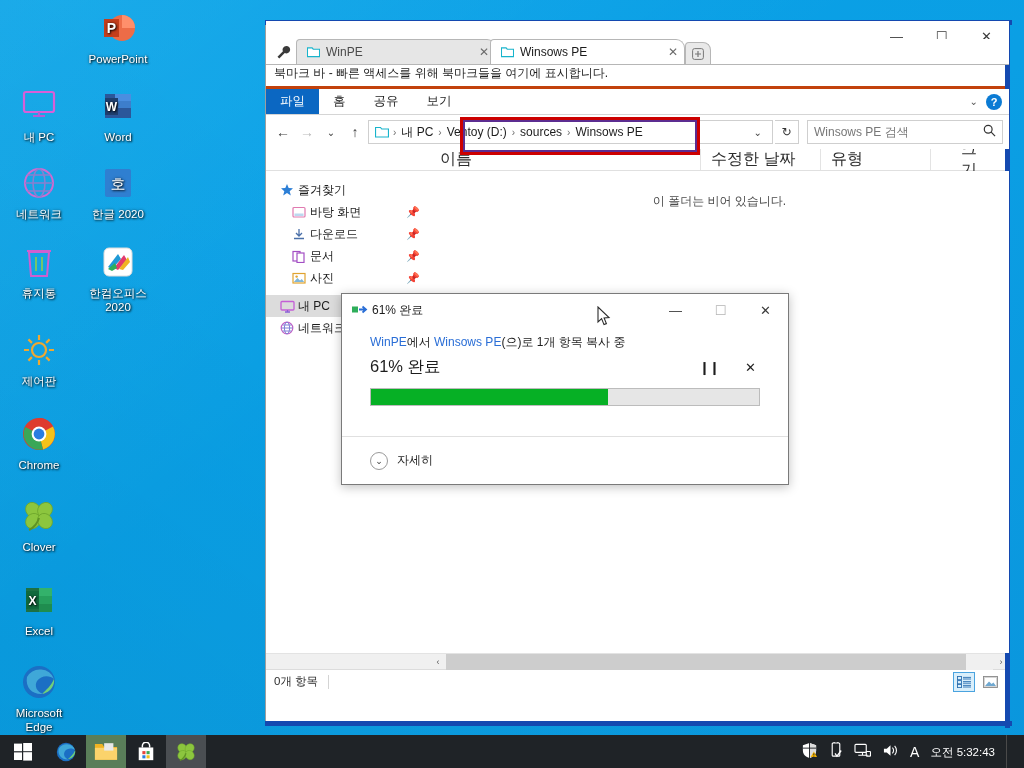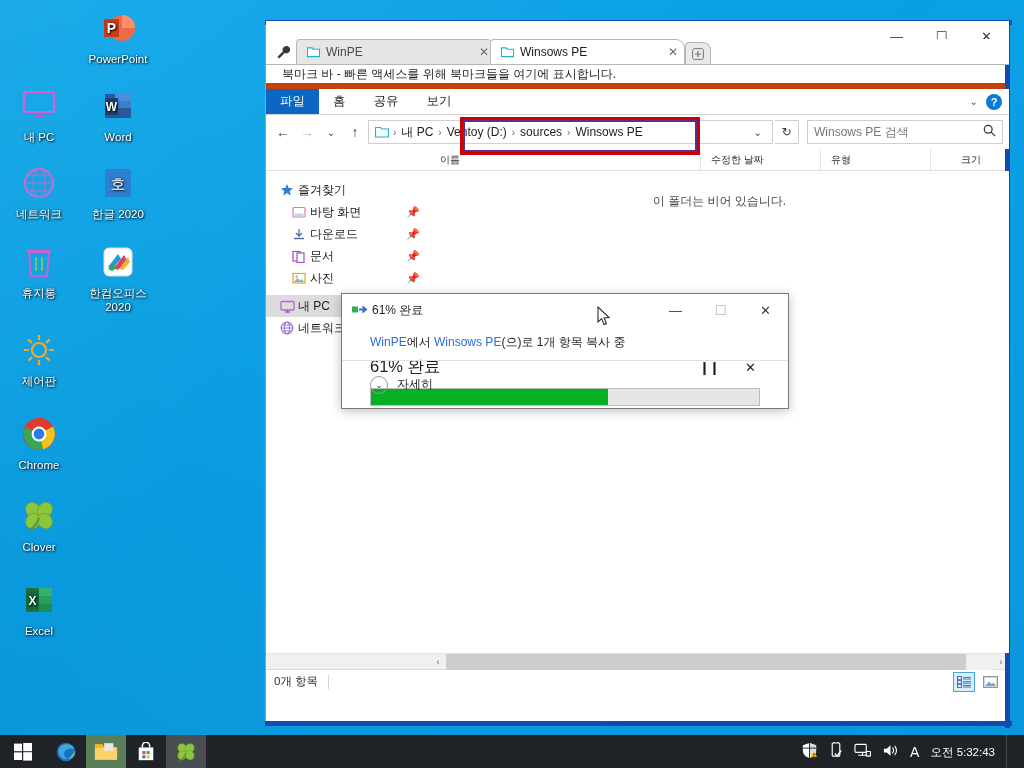--- a/index.html
+++ b/index.html
@@ -81,22 +81,22 @@
   #tab-winpe { width:200px; }
   #tab-winsows { width:195px; }
   #new-tab-btn {
     width:26px; height:22px; border:1px solid #b6b6b6; border-bottom:none;
     border-radius:4px 8px 0 0; background:#e9e9e9;
     display:flex; align-items:center; justify-content:center; margin-left:6px;
   }
 
   
   #bookmark-bar {
-    height:24px; background:#fff; border-bottom:6px solid #c2410c;
-    display:flex; align-items:flex-end; padding-left:16px;
+    height:24px; background:#fff; border-bottom:3px solid #c2410c;
+    display:flex; align-items:flex-start; padding-left:8px;
     font-size:12px; color:#1d1d1d;
   }
 
   
   #ribbon {
     height:26px; background:#fff; border-bottom:1px solid #d5d5d5;
     display:flex; align-items:stretch; position:relative;
   }
   .ribbon-tab {
     display:flex; align-items:center; padding:0 14px; font-size:12.5px; color:#1d1d1d;
@@ -139,21 +139,21 @@
     border:3px solid #cc0000; pointer-events:none; z-index:5;
   }
   #addr-highlight::after {
     content:""; position:absolute; left:0; top:0; right:0; bottom:0;
     border:2px solid #5c2d91;
   }
 
   
   #columns-row {
     height:22px; display:flex; border-bottom:1px solid #e0e0e0;
-    font-size:10px; color:#2d2d2d; background:#fff;
+    font-size:16px; color:#2d2d2d; background:#fff;
   }
   #col-spacer { width:164px; }
   .col-h { display:flex; align-items:center; padding-left:10px; border-left:1px solid #e3e3e3; }
   #col-name { width:270px; border-left:none; }
   #col-date { width:120px; }
   #col-type { width:110px;text-align:right; }
   #col-size { width:60px;padding-left:30px; }
 
   
   #body-split { display:flex; height:482px; background:#fff; }
@@ -189,21 +189,21 @@
     height:24px; border-top:1px solid #dcdcdc; background:#fff;
     display:flex; align-items:center; padding:0 8px; font-size:11.5px; color:#2d2d2d;
   }
   #status-sep { width:1px; height:14px; background:#d4d4d4; margin-left:10px; }
   #view-toggles { margin-left:auto; display:flex; gap:4px; }
   .view-btn { width:22px; height:20px; display:flex; align-items:center; justify-content:center; }
   .view-btn.active { border:1px solid #4aa3df; background:#daeffb; }
 
   
   #copy-dialog {
-    position:absolute; left:341px; top:293px; width:448px; height:116px;
+    position:absolute; left:341px; top:293px; width:448px; height:192px;
     background:#fff; border:1px solid #7a7a7a; box-shadow:0 2px 10px rgba(0,0,0,0.25);
   }
   #cd-titlebar { height:32px; display:flex; align-items:center; padding-left:10px; }
   #cd-icon { width:18px; display:flex; align-items:center; }
   #cd-title { font-size:12px; color:#1d1d1d; margin-left:2px; }
   #cd-controls { margin-left:auto; display:flex; }
   .cd-btn { width:45px; height:31px; display:flex; align-items:center; justify-content:center;
             font-size:13px; color:#3a3a3a; }
   .cd-btn.dim { color:#b5b5b5; }
   #cd-body { padding:8px 28px 0 28px; }
@@ -381,20 +381,31 @@
         <rect x="17" y="5" width="13" height="8" fill="#33b26b"></rect>
         <rect x="17" y="13" width="13" height="8" fill="#27a05c"></rect>
         <rect x="17" y="21" width="13" height="8" fill="#1f8d4f"></rect>
         <rect x="4" y="8" width="13" height="18" fill="#11693d"></rect>
         <text x="10.5" y="22" font-size="12" font-family="Liberation Sans, sans-serif" fill="#fff" text-anchor="middle" font-weight="bold">X</text>
       </svg>
     </span>
     <span class="desk-label">Excel</span>
   </div>
 
+  <div class="desk-icon" style="left:0px;  top:660px;">
+    <span class="glyph">
+      <svg width="36" height="36" viewBox="0 0 36 36">
+        <circle cx="18" cy="18" r="16" fill="#1b6fc4"></circle>
+        <path d="M6 13 A15 15 0 0 1 33 15 C29 11 20 11 16 17 C13 22 16 28 22 30 C12 31 4 24 6 13 z" fill="#3fa8d8"></path>
+        <path d="M21 30 C30 28 34 21 33 15 C30 22 25 26 21 30 z" fill="#6fd07a"></path>
+      </svg>
+    </span>
+    <span class="desk-label" style="white-space:pre-line;">Microsoft
+Edge</span>
+  </div>
 </div>
 
 <div id="explorer-window">
   <div id="window-accent-right"></div>
   <div id="window-accent-bottom"></div>
 
   <div id="titlebar">
     <div id="win-controls">
       <div class="win-btn" id="btn-min">—</div>
       <div class="win-btn" id="btn-max">☐</div>

